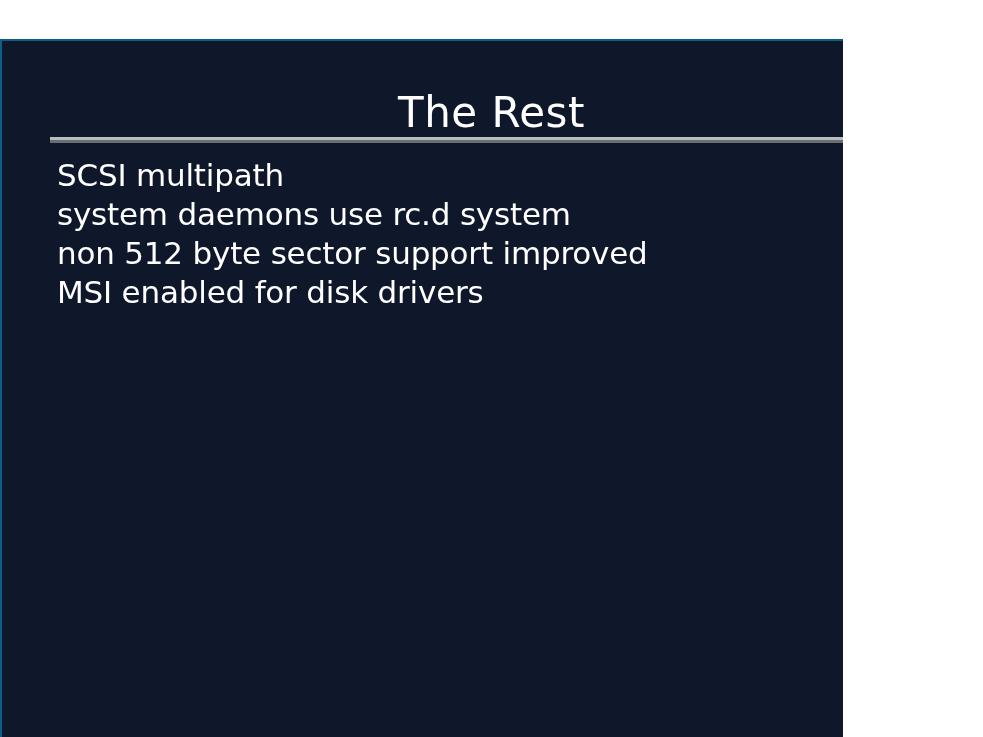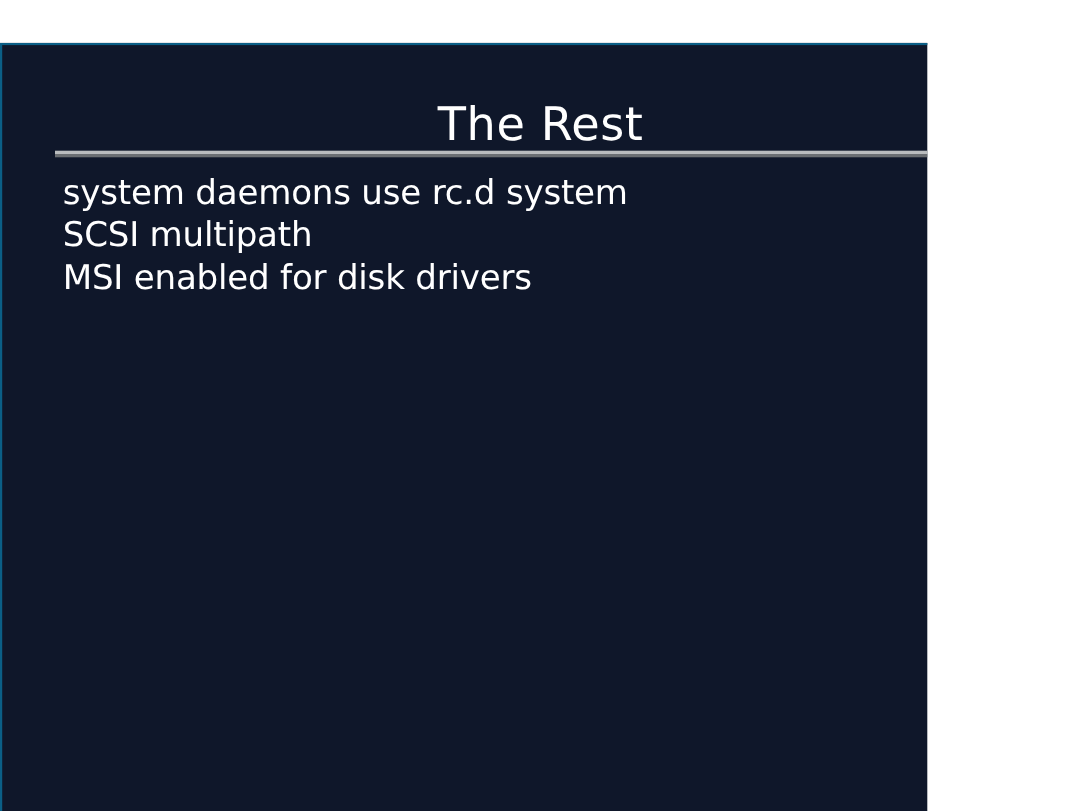--- a/index.html
+++ b/index.html
@@ -96,18 +96,19 @@
   <div class="edge edge-bottom"></div>
 
   <div class="title">The Rest</div>
 
   <div class="title-rule">
     <div class="rule-light"></div>
     <div class="rule-dark"></div>
   </div>
 
   <div class="body-text">
+    <span class="body-line">SCSI multipath</span>
     <span class="body-line">system daemons use rc.d system</span>
-    <span class="body-line">SCSI multipath</span>
+    <span class="body-line">non 512 byte sector support improved</span>
     <span class="body-line">MSI enabled for disk drivers</span>
   </div>
 
 </div>
 
 </body></html>

